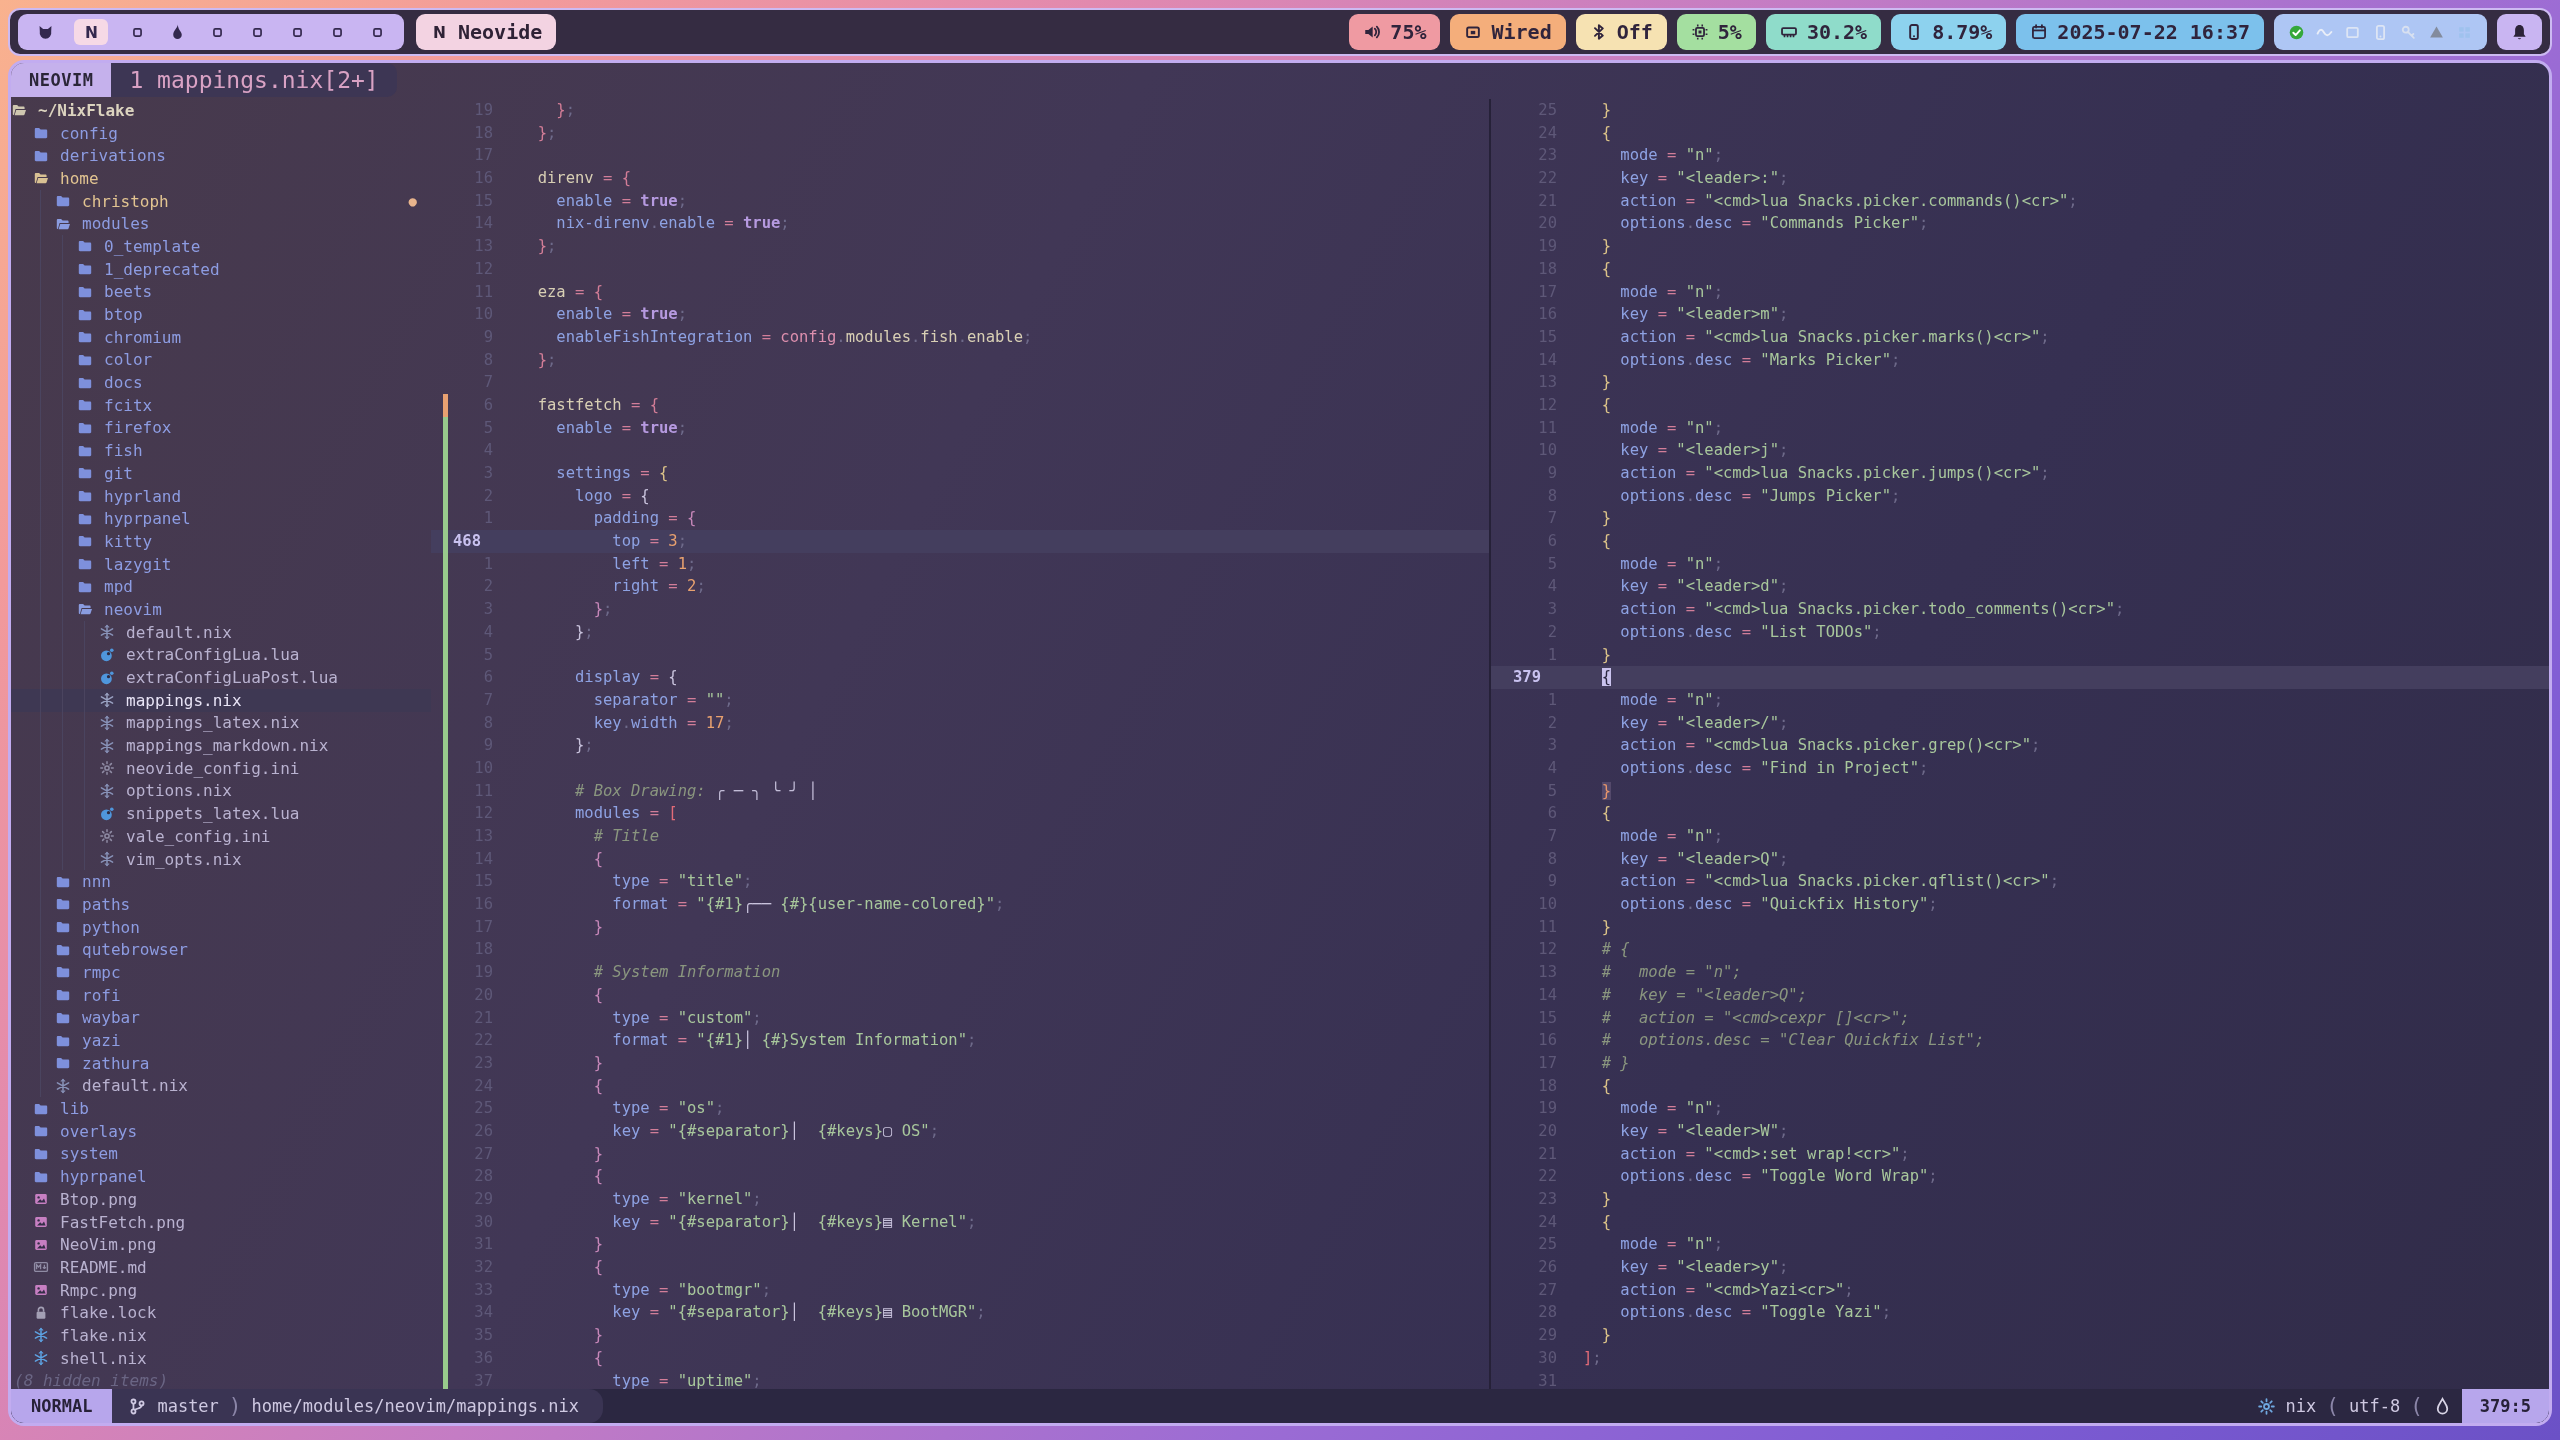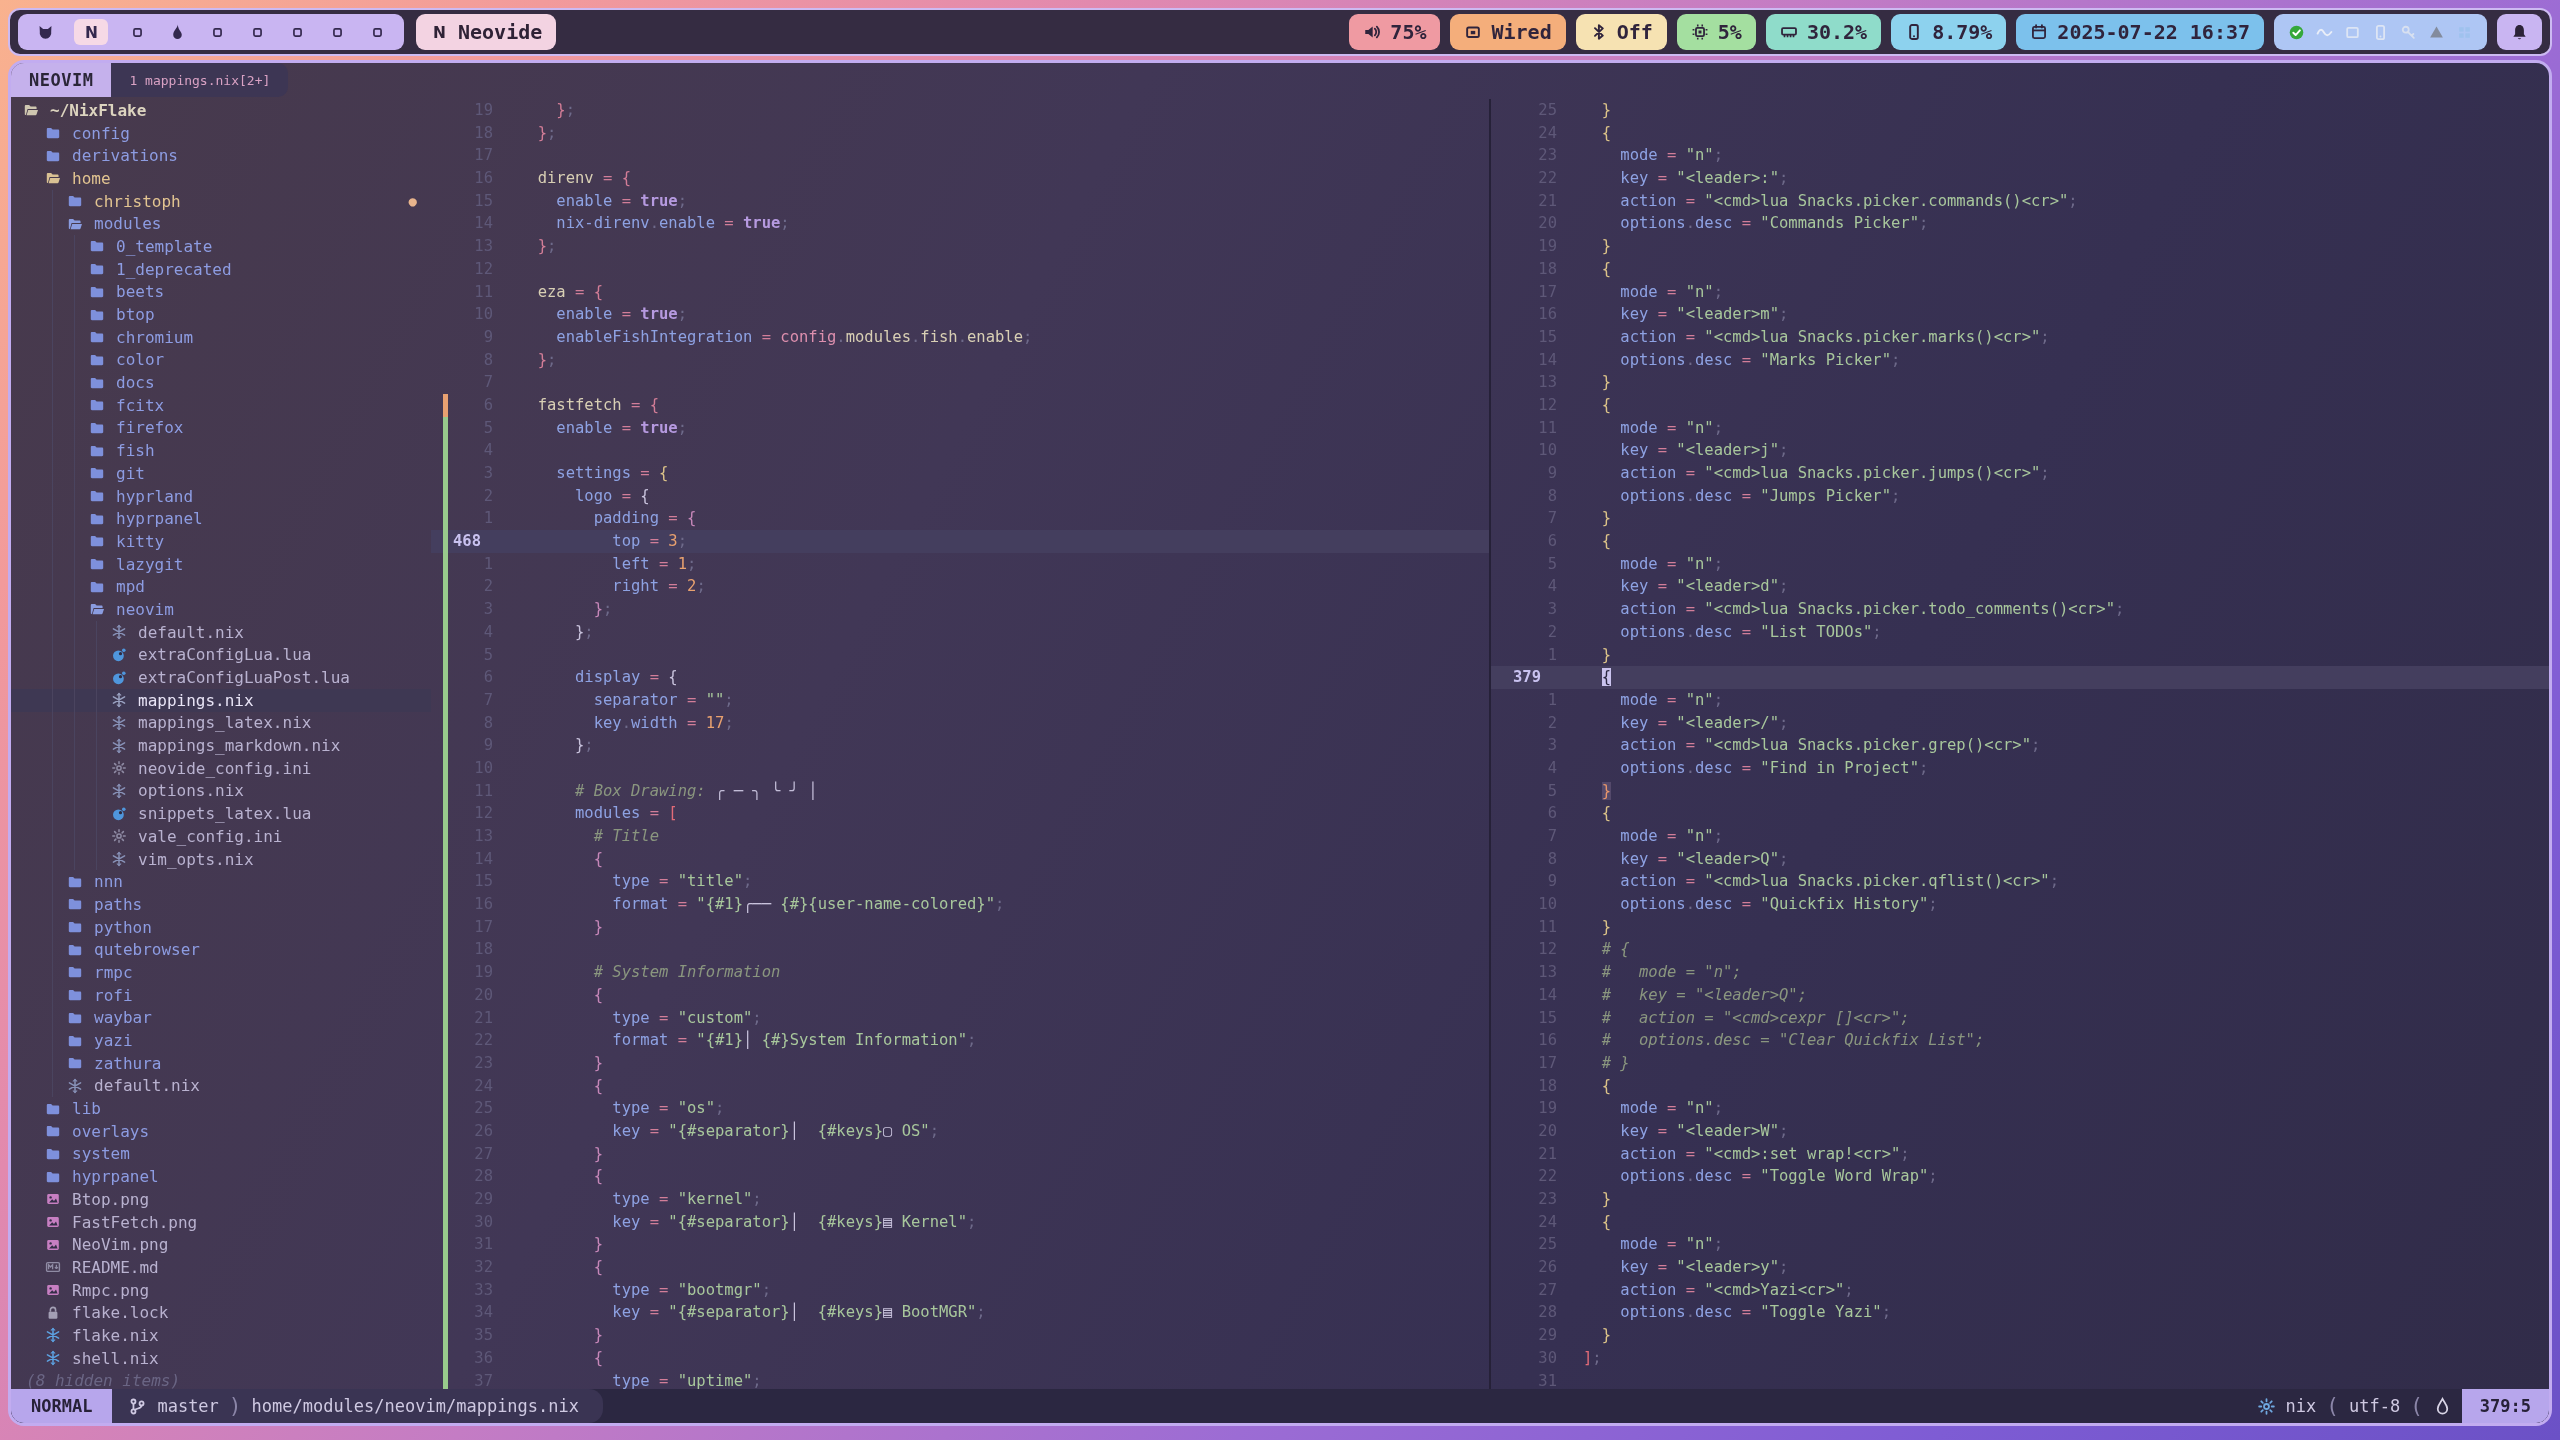--- a/index.html
+++ b/index.html
@@ -30,25 +30,25 @@
 
   
   .nvim { position:absolute; top:60px; left:8px; right:8px; bottom:14px;
     background:linear-gradient(118deg,#483a4c 0%,#413756 35%,#363052 68%,#312c49 100%);
     border:3px solid #c2acf0; border-radius:16px; overflow:hidden; }
 
   .tabline { position:absolute; top:0; left:0; right:0; height:34px; display:flex; }
   .tab-nvim { background:#c5b1ec; color:#2b2638; font-weight:bold; padding:0 18px;
     display:flex; align-items:center; font-size:17px; letter-spacing:.5px; border-radius:10px 0 0 0; }
   .tab-buf { background:#3d3654; color:#d9a2c4; padding:0 18px; border-radius:0 10px 10px 0;
-    display:flex; align-items:center; font-size:13px; }
+    display:flex; align-items:center; font-size:23px; }
 
   
   .tree { position:absolute; top:36px; left:0; width:420px; bottom:34px; font-size:16px; }
-  .trow { height:22.7px; display:flex; align-items:center; padding-left:12px; white-space:pre; }
+  .trow { height:22.7px; display:flex; align-items:center; white-space:pre; }
   .trow.sel { background:#3e3853; }
   .ind { width:22px; height:100%; flex:none; position:relative; }
   .ind.guide::before { content:""; position:absolute; left:7px; top:0; bottom:0; width:1px; background:#4a445f; }
   .ticn { width:24px; flex:none; display:flex; align-items:center; }
   .lbl { margin-left:3px; color:#8d9ce2; }
   .trow.file .lbl { color:#b9b2d0; }
   .trow.accent .lbl { color:#e2c491; }
   .trow.root .lbl { color:#dcd4bf; font-weight:bold; }
   .trow.sel .lbl { color:#e8e4f6; }
   .trow.muted .lbl { color:#6a6584; font-style:italic;text-align:center; }

